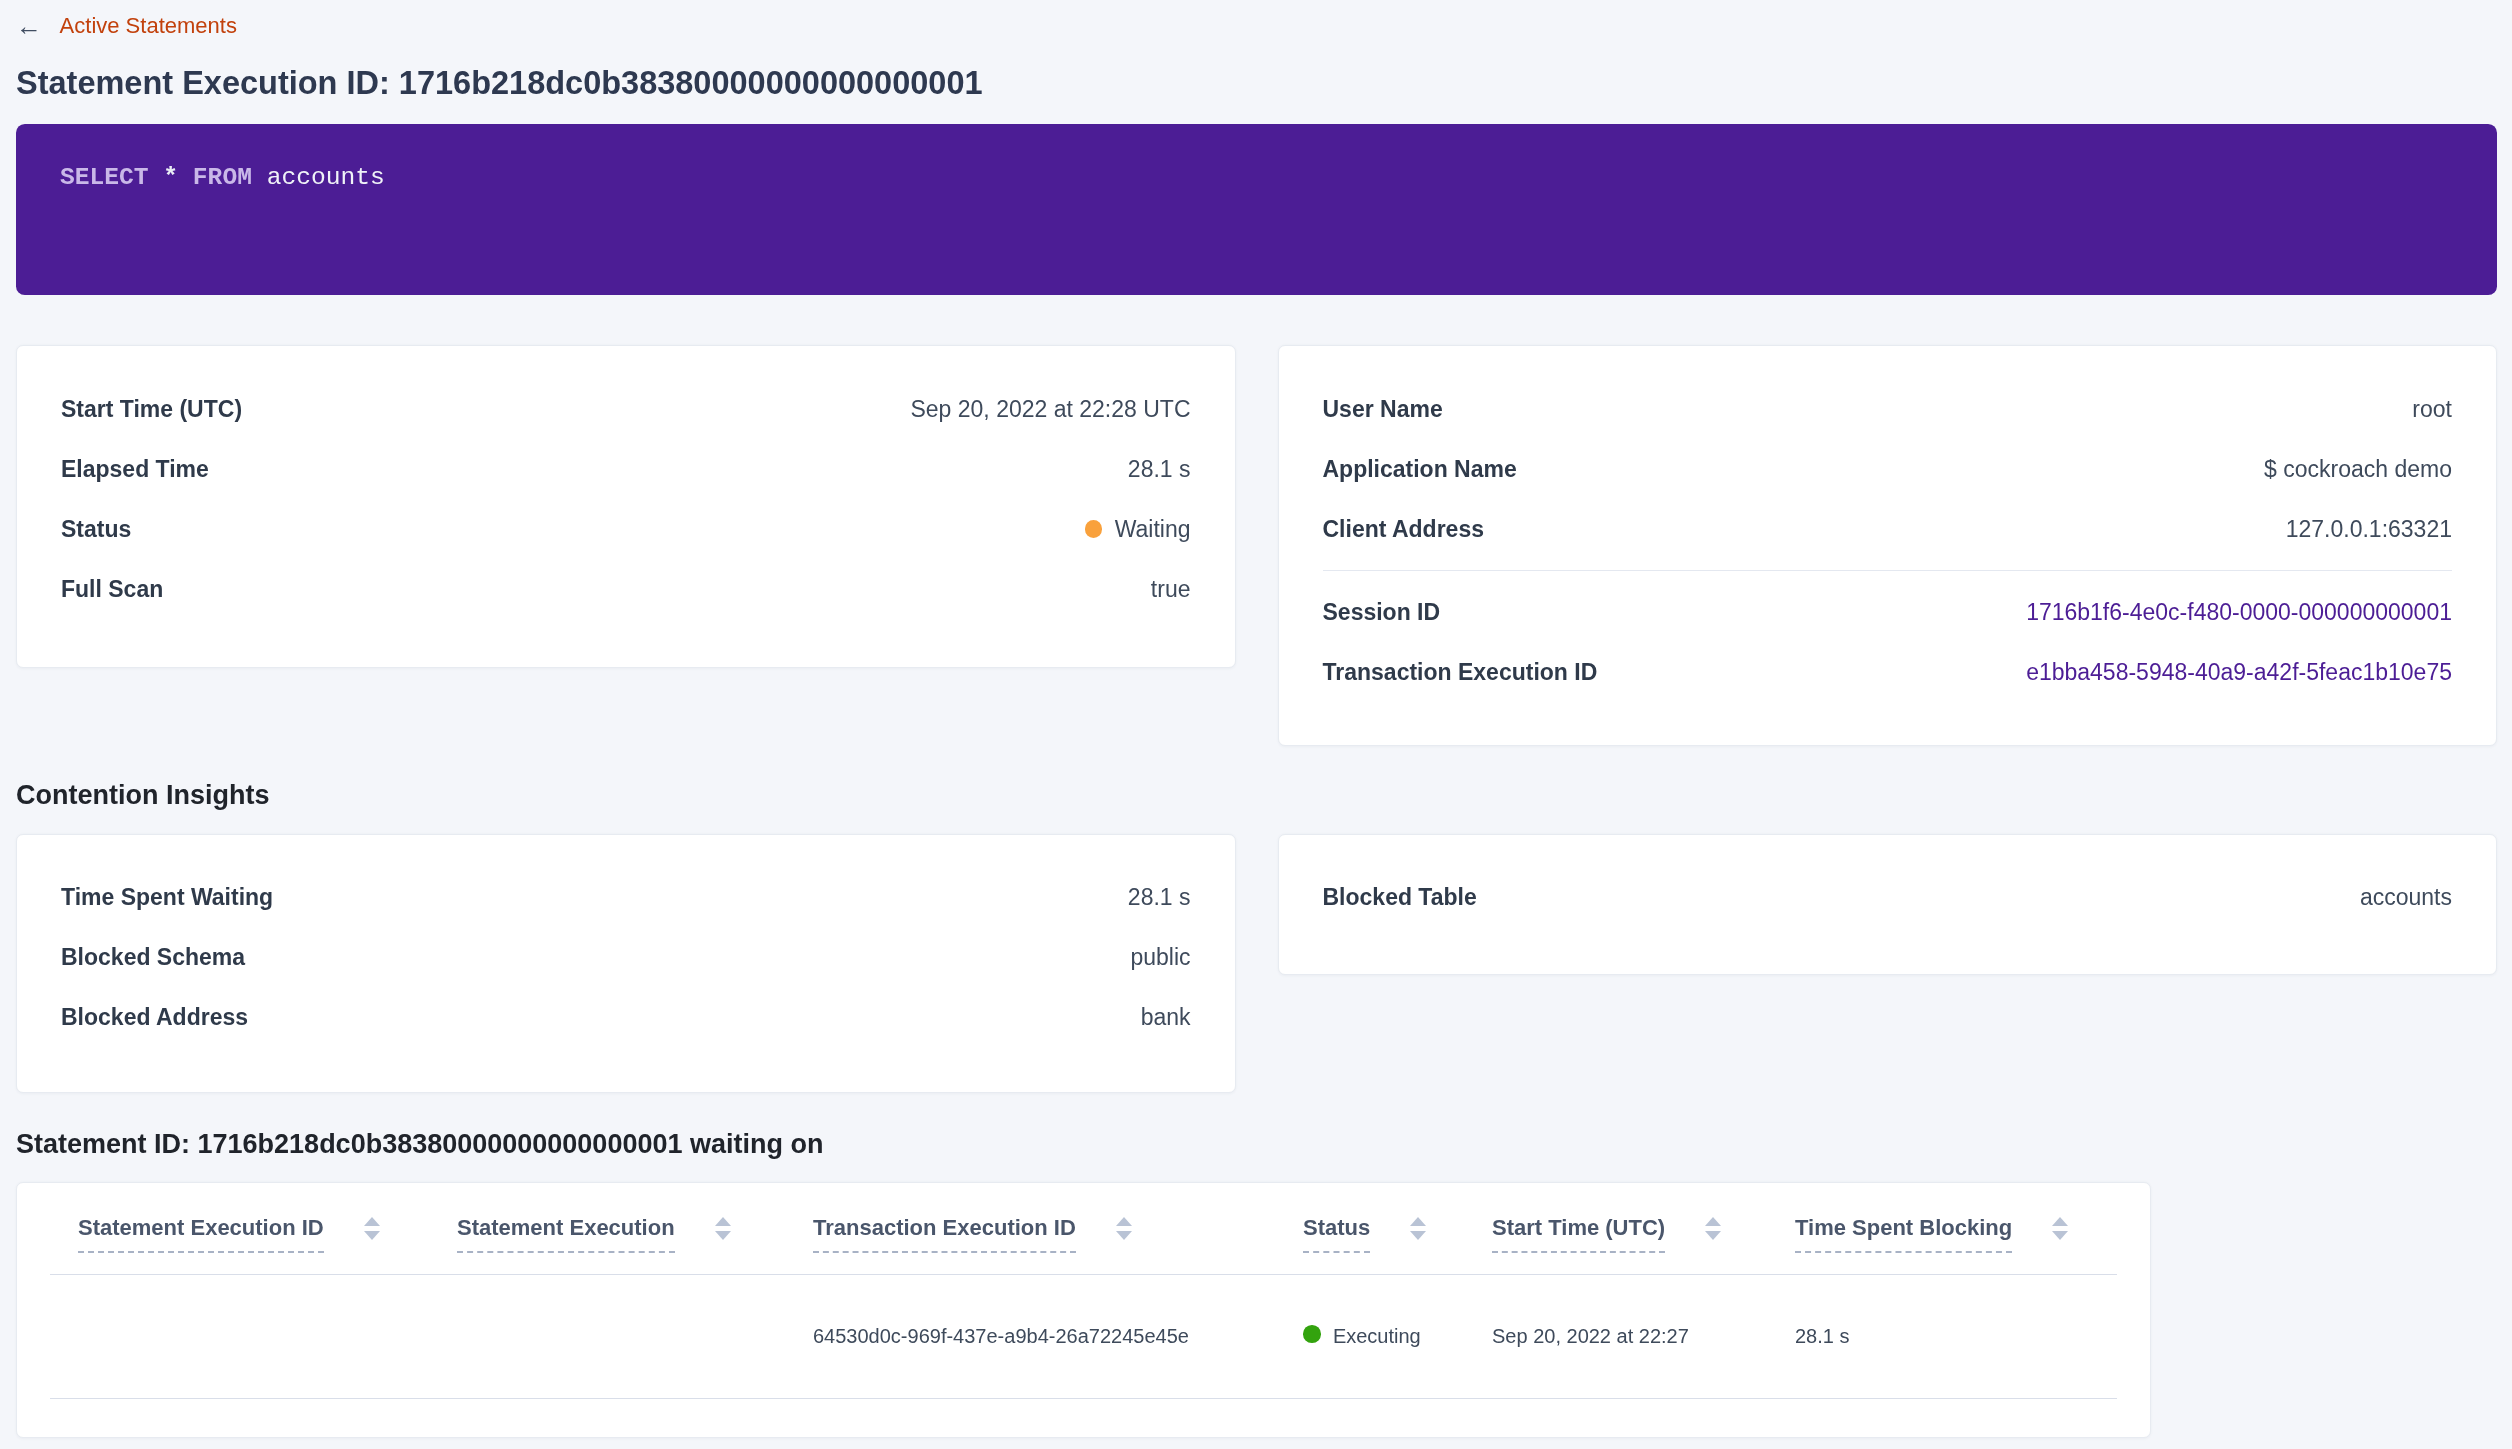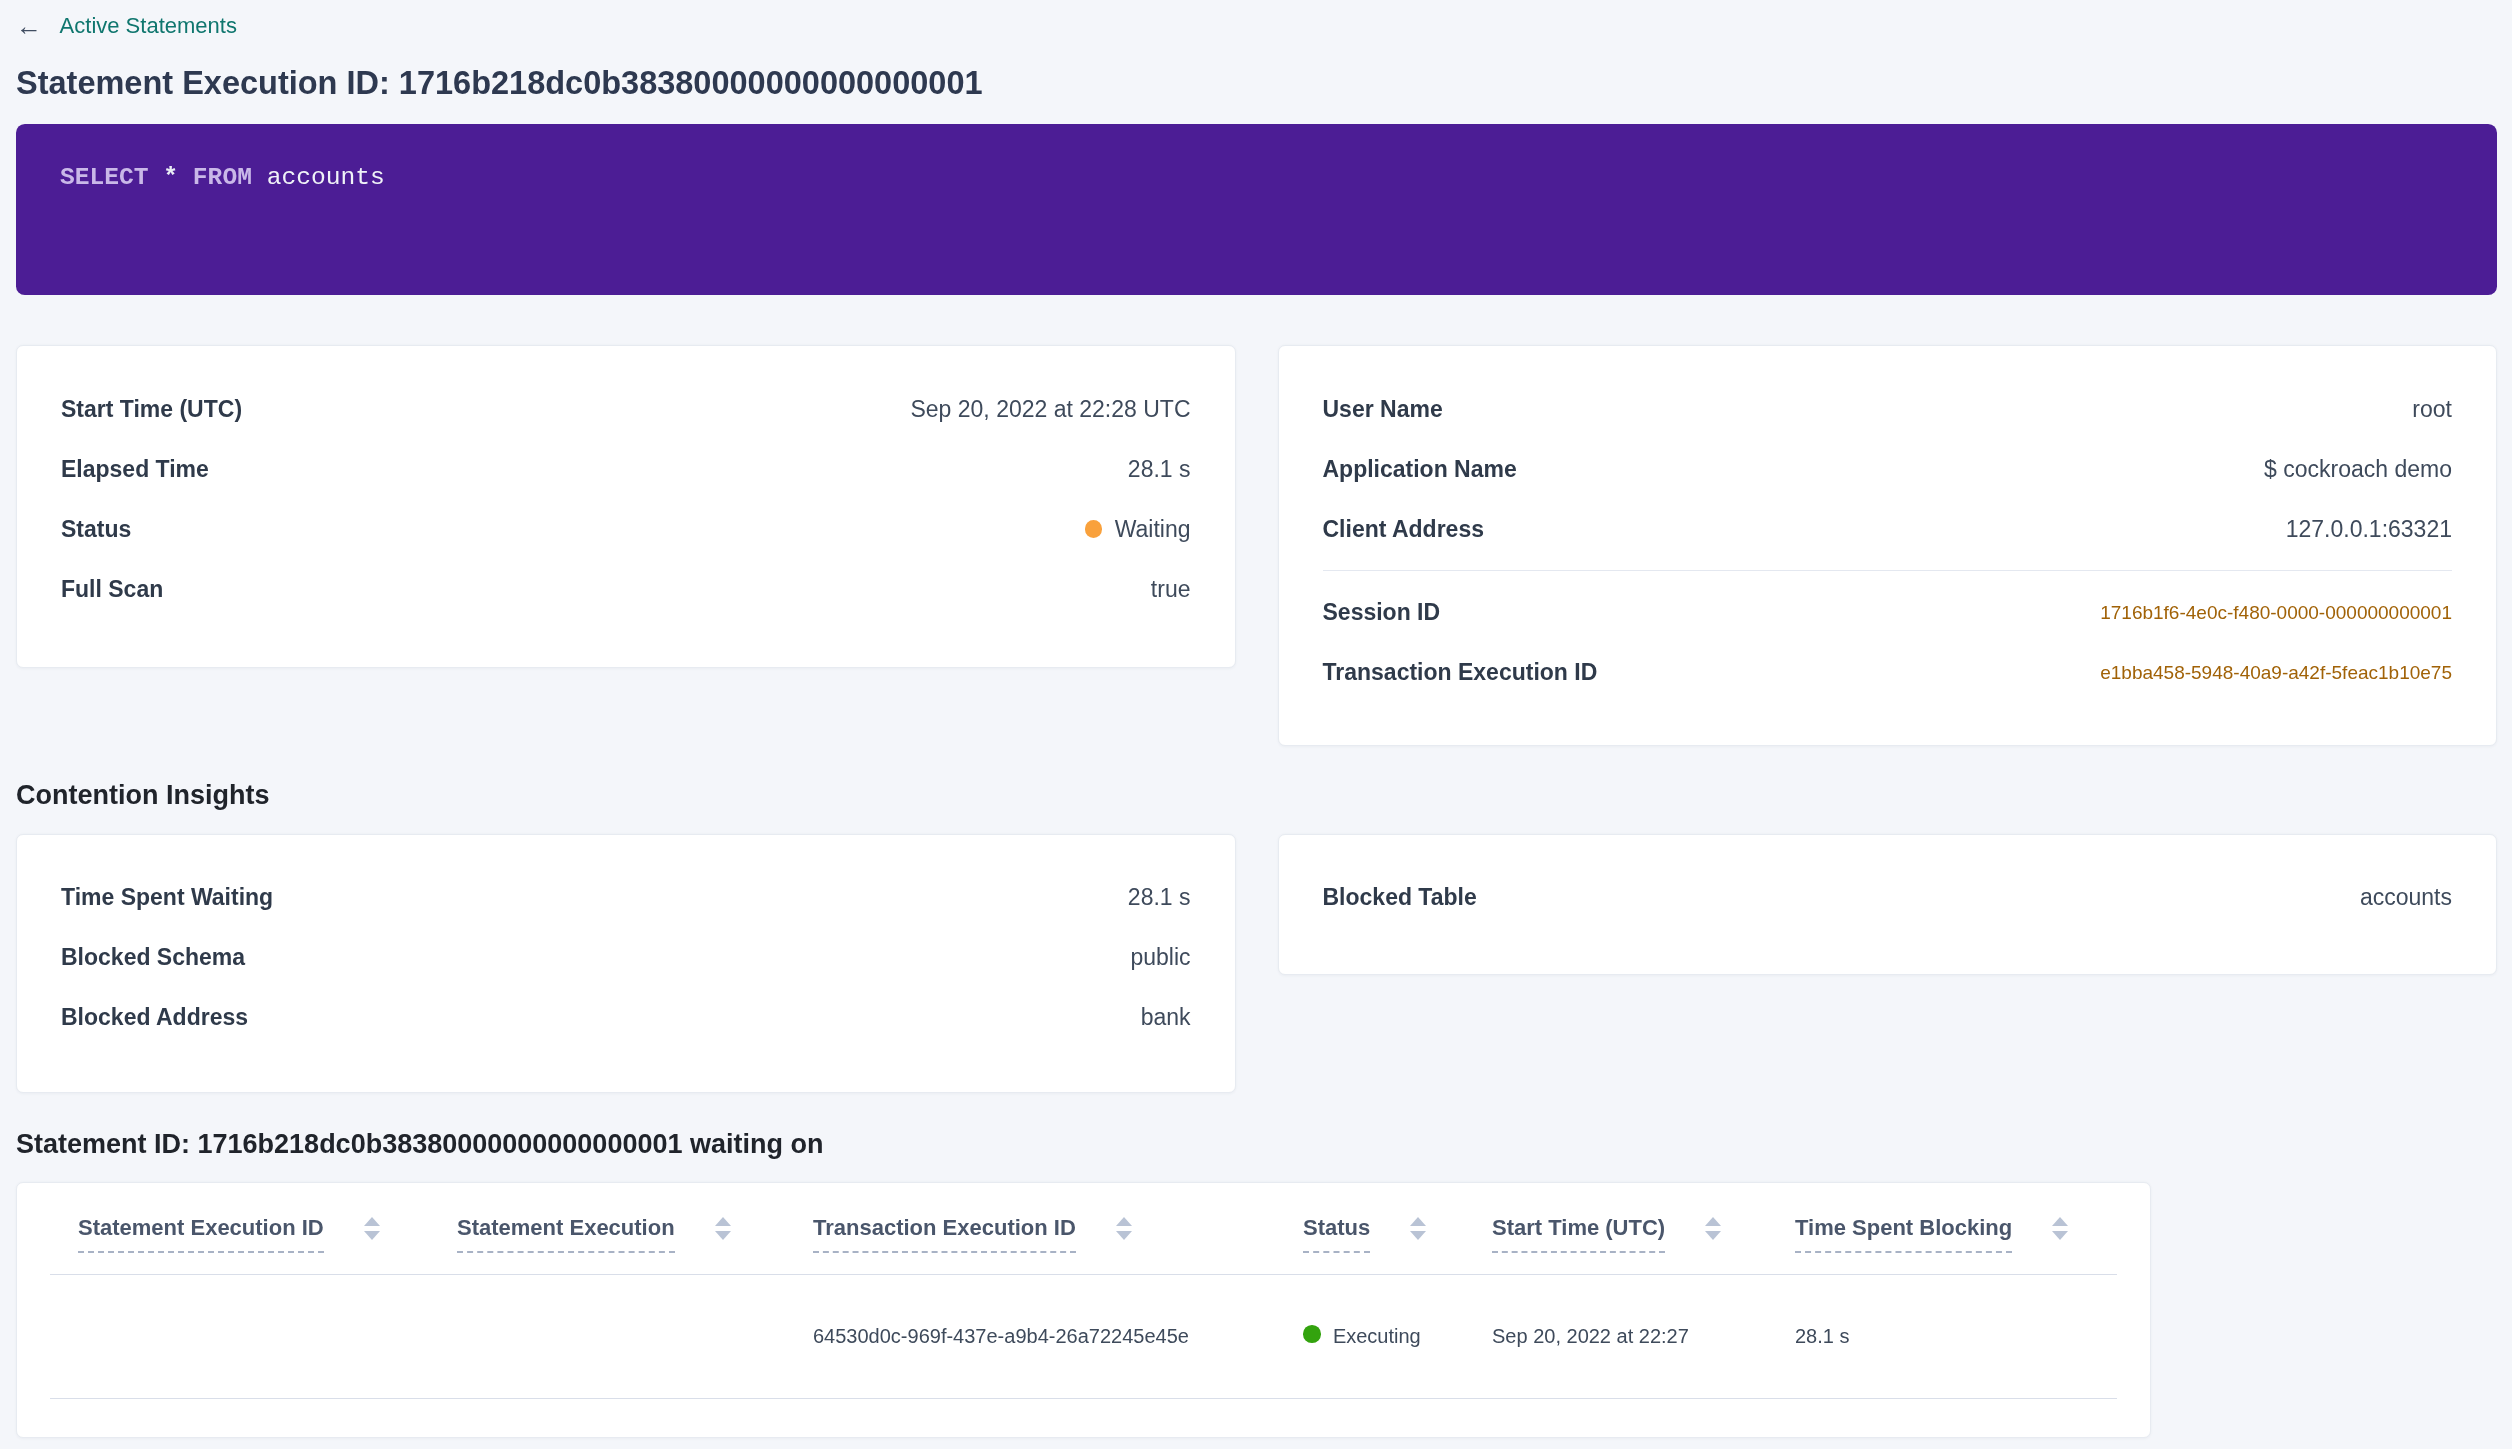--- a/index.html
+++ b/index.html
@@ -8,21 +8,21 @@
     background:#f4f6fa;
     font-family:"Liberation Sans","DejaVu Sans",sans-serif;
     color:#3e4a5b;
     overflow:hidden;
   }
   .page{width:2481px;padding:0 16px;}
 
   
   .back-row{padding-top:10.5px;height:30px;display:flex;align-items:center;gap:17.6px;cursor:pointer;width:fit-content;}
   .back-arrow{font-size:26px;color:#404d61;line-height:1;}
-  .back-label{font-size:22px;color:#0f766e;}
+  .back-label{font-size:22px;color:#c2410c;}
 
   
   .page-title{margin:24.6px 0 0;font-size:32.5px;line-height:37px;font-weight:700;color:#2e3950;}
 
   
   .sql-box{
     margin-top:22px;height:171px;box-sizing:border-box;
     background:#4c1d95;border-radius:8.8px;
     padding:39px 44px;
     font-family:"Liberation Mono","DejaVu Sans Mono",monospace;
@@ -41,21 +41,21 @@
     box-shadow:0 0.9px 2.6px rgba(60,70,90,.05);
     box-sizing:border-box;padding:33px 44px;flex:1 1 0;
   }
   .card-h-368{height:323px;}
   .card-h-457{height:401px;}
   .card-h-295{height:259px;}
   .card-h-161{height:141px;text-align:right;}
   .kv-row{display:flex;justify-content:space-between;align-items:center;height:60px;}
   .kv-label{font-size:23px;font-weight:700;color:#2f3a4a;}
   .kv-value{font-size:23px;color:#3e4a5b;display:flex;align-items:center;}
-  .kv-link{font-size:19px;color:#a16207;cursor:pointer;text-decoration:none;}
+  .kv-link{font-size:23px;color:#4c1d95;cursor:pointer;text-decoration:none;}
   .card-divider{border:none;border-top:0.9px solid #e4e8f0;margin:11.4px 0;}
   .dot{display:inline-block;width:17.6px;height:17.6px;border-radius:50%;margin-right:12.3px;}
   .dot-orange{background:#f9a13c;}
   .dot-green{background:#33a30e;}
 
   
   .section-heading{font-size:27px;line-height:32px;font-weight:700;color:#20242b;}
   .sh-1{margin-top:33px;}
   .sh-2{margin-top:35px;}
 

